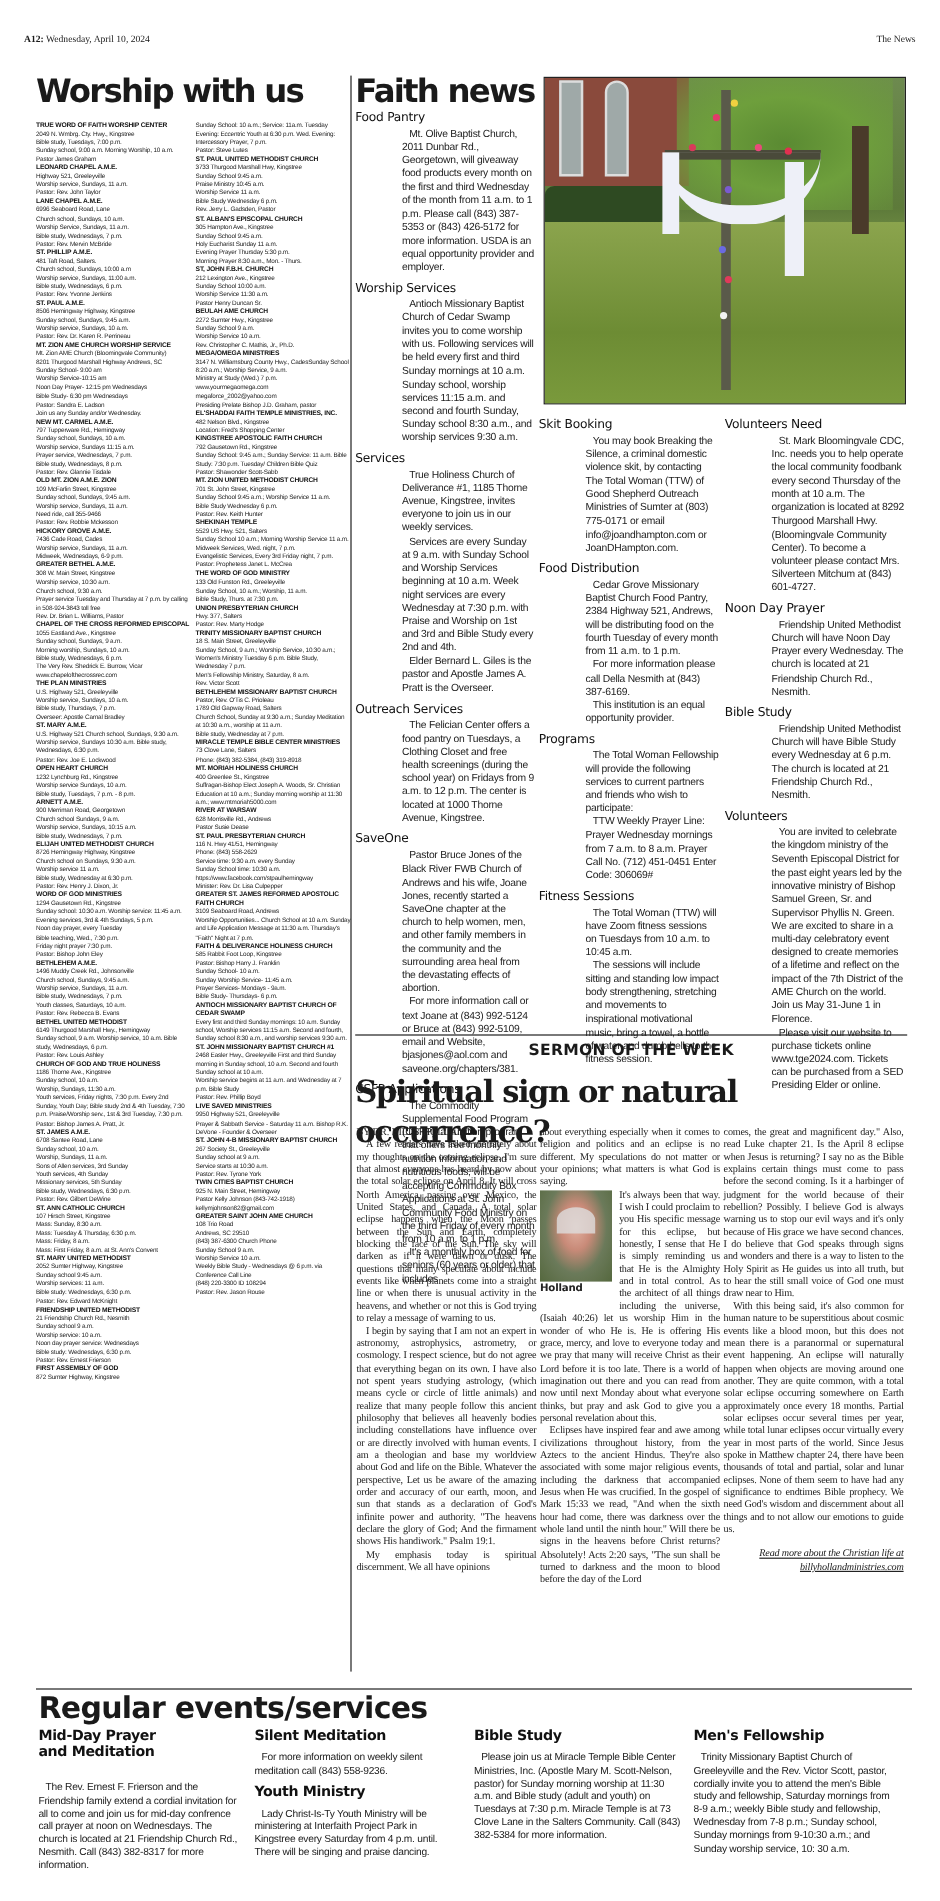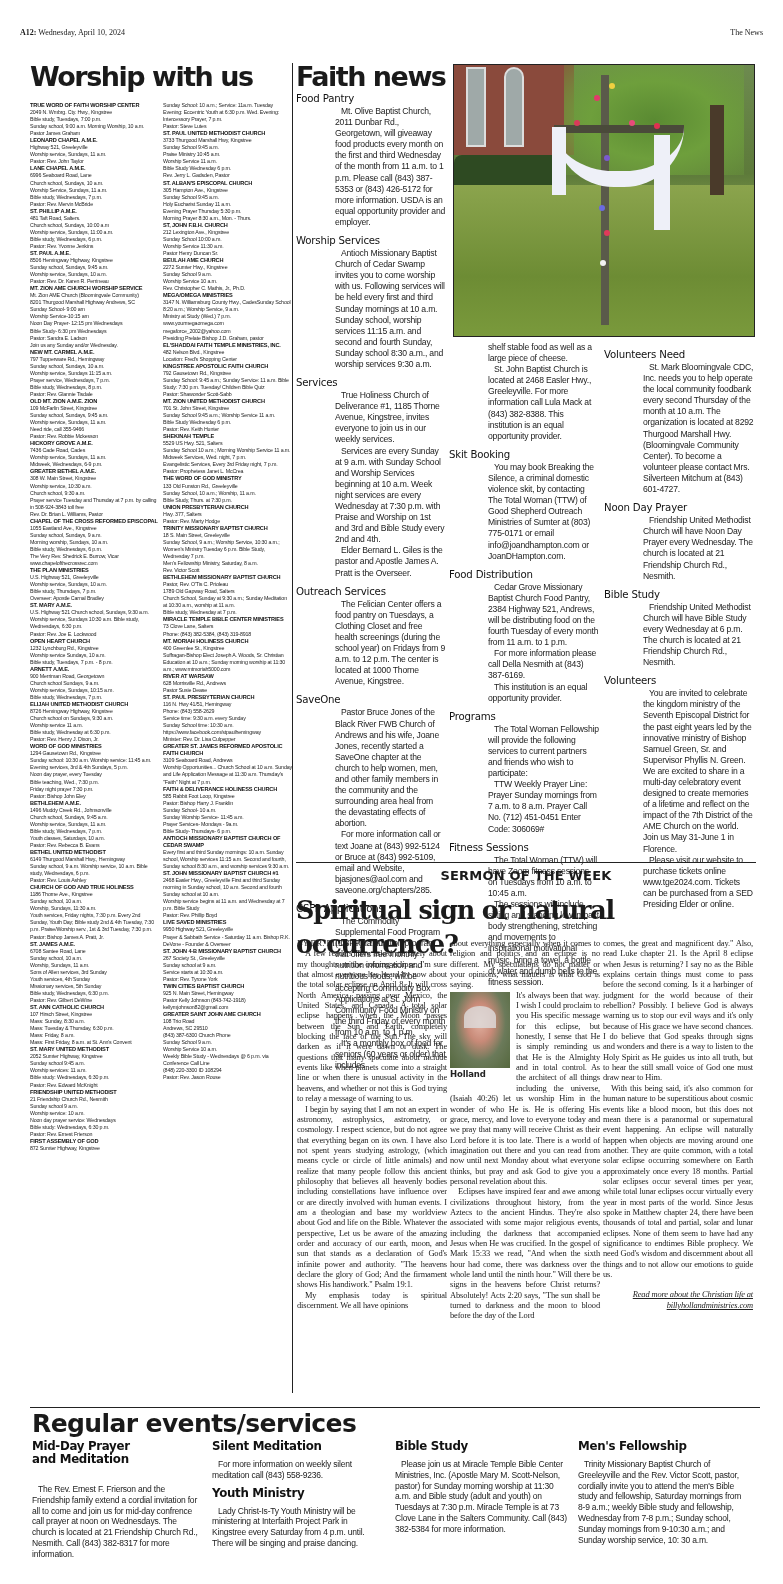--- a/index.html
+++ b/index.html
@@ -483,47 +483,43 @@
       <p>Services are every Sunday at 9 a.m. with Sunday School and Worship Services beginning at 10 a.m. Week night services are every Wednesday at 7:30 p.m. with Praise and Worship on 1st and 3rd and Bible Study every 2nd and 4th.</p>
       <p>Elder Bernard L. Giles is the pastor and Apostle James A. Pratt is the Overseer.</p>
     </div>
     <div>
       <h3>Outreach Services</h3>
       <p>The Felician Center offers a food pantry on Tuesdays, a Clothing Closet and free health screenings (during the school year) on Fridays from 9 a.m. to 12 p.m. The center is located at 1000 Thorne Avenue, Kingstree.</p>
     </div>
     <div>
       <h3>SaveOne</h3>
       <p>Pastor Bruce Jones of the Black River FWB Church of Andrews and his wife, Joane Jones, recently started a SaveOne chapter at the church to help women, men, and other family members in the community and the surrounding area heal from the devastating effects of abortion.</p>
-      <p>For more information call or text Joane at (843) 992-5124 or Bruce at (843) 992-5109, email and Website, bjasjones@aol.com and saveone.org/chapters/285.</p>
+      <p>For more information call or text Joane at (843) 992-5124 or Bruce at (843) 992-5109, email and Website, bjasjones@aol.com and saveone.org/chapters/381.</p>
     </div>
     <div>
       <h3>CSFP Applications</h3>
       <p>The Commodity Supplemental Food Program (CSFP), a nutrition program that offers free monthly nutrition information and nutritious foods, will be accepting Commodity Box Applications at St. John Community Food Ministry on the third Friday of every month from 10 a.m. to 1 p.m.</p>
       <p>It's a monthly box of food for seniors (60 years or older) that includes</p>
     </div>
   </div>
 <div class="fcol" id="fcol2" style="left:449px;top:342px;">
-    <div>
-      <p class="noind">shelf stable food as well as a large piece of cheese.</p>
-      <p>St. John Baptist Church is located at 2468 Easler Hwy., Greeleyville. For more information call Lula Mack at (843) 382-8388. This institution is an equal opportunity provider.</p>
-    </div>
     <div>
       <h3>Skit Booking</h3>
       <p>You may book Breaking the Silence, a criminal domestic violence skit, by contacting The Total Woman (TTW) of Good Shepherd Outreach Ministries of Sumter at (803) 775-0171 or email info@joandhampton.com or JoanDHampton.com.</p>
     </div>
     <div>
       <h3>Food Distribution</h3>
       <p>Cedar Grove Missionary Baptist Church Food Pantry, 2384 Highway 521, Andrews, will be distributing food on the fourth Tuesday of every month from 11 a.m. to 1 p.m.</p>
       <p>For more information please call Della Nesmith at (843) 387-6169.</p>
       <p>This institution is an equal opportunity provider.</p>
     </div>
     <div>
       <h3>Programs</h3>
       <p>The Total Woman Fellowship will provide the following services to current partners and friends who wish to participate:</p>
-      <p>TTW Weekly Prayer Line: Prayer Sunday mornings from 7 a.m. to 8 a.m. Prayer Call No. (712) 451-0451 Enter Code: 306069#</p>
+      <p>TTW Weekly Prayer Line: Prayer Wednesday mornings from 7 a.m. to 8 a.m. Prayer Call No. (712) 451-0451 Enter Code: 306069#</p>
     </div>
     <div>
       <h3>Fitness Sessions</h3>
       <p>The Total Woman (TTW) will have Zoom fitness sessions on Tuesdays from 10 a.m. to 10:45 a.m.</p>
       <p>The sessions will include sitting and standing low impact body strengthening, stretching and movements to inspirational motivational music, bring a towel, a bottle of water and dumb bells to the fitness session.</p>
     </div>
   </div>
 <div class="fcol" id="fcol3" style="left:604px;top:342px;">
     <div>
       <h3>Volunteers Need</h3>

